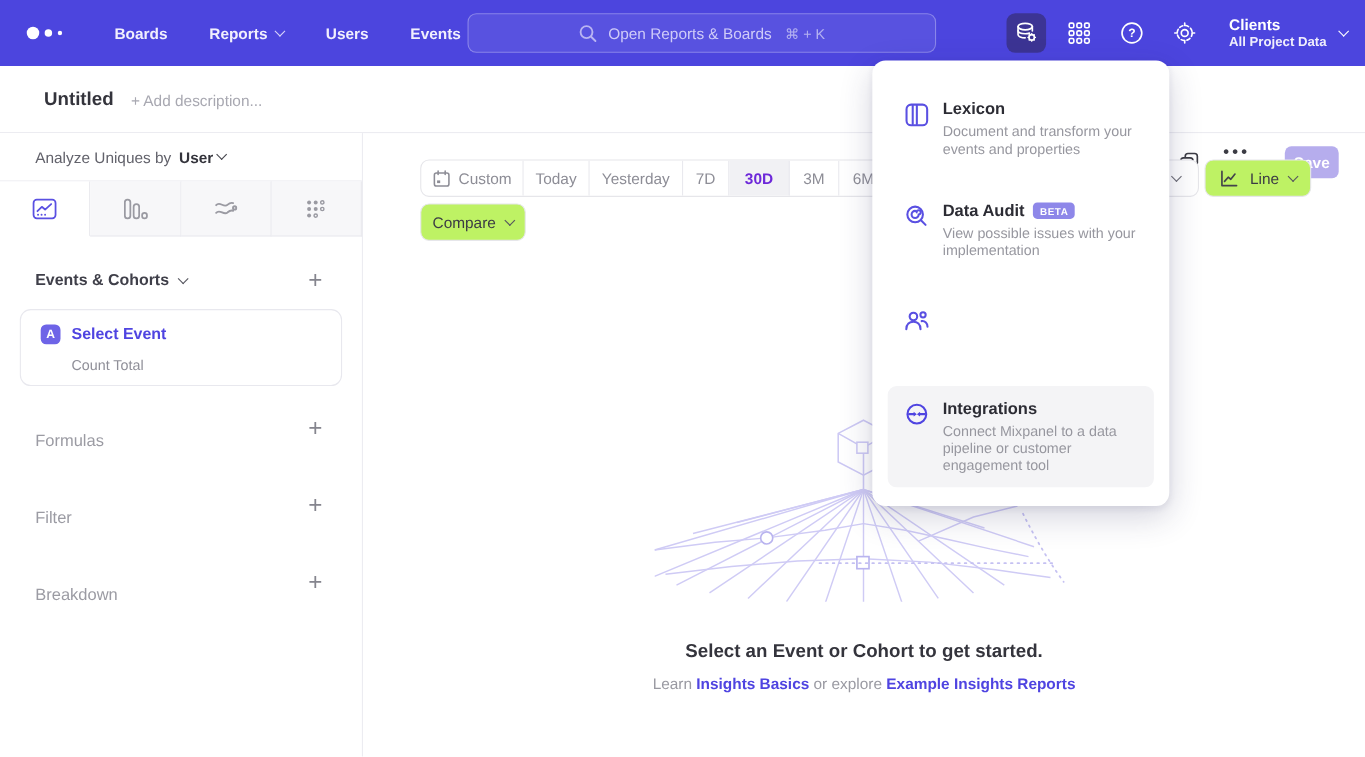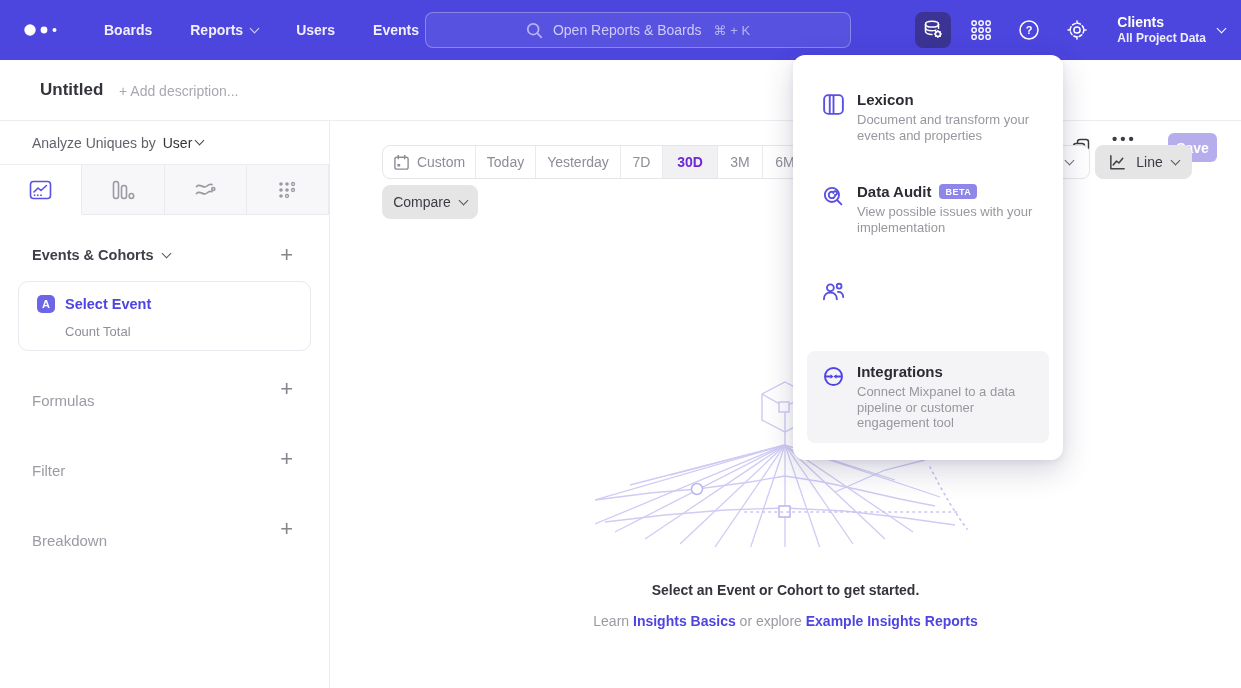--- a/index.html
+++ b/index.html
@@ -32,21 +32,21 @@
   .doc-desc{position:absolute;left:119px;top:23px;font-size:14px;color:#a8a8b1;cursor:text;}
   .hdr-copy{position:absolute;left:1071px;top:77px;cursor:pointer;}
   .hdr-dots{position:absolute;left:1112px;top:70px;color:#3c3c44;font-size:15px;letter-spacing:3px;font-weight:700;cursor:pointer;}
   .save-btn{position:absolute;left:1168px;top:73px;width:49px;height:29px;border:none;border-radius:6px;
     background:#b6aded;color:#fff;font-size:14px;font-weight:600;font-family:inherit;cursor:pointer;}
 
   
   .sidebar{position:absolute;top:121px;left:0;width:330px;bottom:0;background:#fff;border-right:1px solid #ececf1;}
   .analyze-row{position:absolute;top:0;left:0;right:0;height:44px;border-bottom:1px solid #ececf1;
     display:flex;align-items:center;padding-left:32px;gap:7px;font-size:14px;color:#62626b;}
-  .analyze-value{font-weight:400;color:#34343c;display:flex;align-items:center;gap:4px;cursor:pointer;}
+  .analyze-value{font-weight:700;color:#34343c;display:flex;align-items:center;gap:4px;cursor:pointer;}
   .analyze-value .chv{color:#45454d;}
   .tabs{position:absolute;top:44px;left:0;right:0;height:50px;display:flex;}
   .tab{flex:1;display:flex;align-items:center;justify-content:center;background:#f7f7f9;
     border-right:1px solid #e9e9ee;border-bottom:1px solid #e9e9ee;cursor:pointer;}
   .tab.active{background:#fff;border-bottom-color:transparent;}
   .side-row{position:absolute;left:0;right:0;height:24px;display:flex;align-items:center;
     justify-content:space-between;padding:0 36px 0 32px;gap:12px;}
   .side-row .label-strong{font-size:14.5px;font-weight:700;color:#3f3f49;display:flex;align-items:center;gap:9px;cursor:pointer;}
   .side-row .label-strong .chv{color:#55555e;}
   .side-row .label-dim{font-size:15px;font-weight:500;color:#9b9ba3;margin-top:22px;}
@@ -60,30 +60,30 @@
 
   
   .seg-control{position:absolute;left:382px;top:145px;width:708px;height:34px;background:#fff;
     border:1px solid #e6e6ea;border-radius:8px;display:flex;z-index:1;overflow:hidden;}
   .seg{display:flex;align-items:center;justify-content:center;gap:7px;font-size:14px;color:#8d8d96;
     border-right:1px solid #e9e9ee;cursor:pointer;height:100%;}
   .seg.active{background:#f1f1f4;color:#6d28d9;font-weight:700;}
   .seg.filler{flex:1;border-right:none;cursor:default;}
   .seg.tail{width:40px;border-right:none;}
   .seg .chv{color:#6d6d76;}
-  .pill-btn{position:absolute;height:34px;background:#e5e5e5;border:1px solid #e6e6ea;border-radius:8px;
+  .pill-btn{position:absolute;height:34px;background:#bef264;border:1px solid #e6e6ea;border-radius:8px;
     display:flex;align-items:center;justify-content:center;gap:9px;font-size:14px;font-weight:500;color:#3b3b44;cursor:pointer;z-index:1;}
   .pill-btn .chv{color:#55555e;}
   .compare-btn{left:382px;top:185px;width:96px;}
   .line-btn{left:1095px;top:145px;width:97px;}
 
   
   .wireframe{position:absolute;left:595px;top:372px;z-index:0;}
   .empty-heading{position:absolute;left:330px;right:0;top:582px;text-align:center;
-    font-size:14px;font-weight:700;color:#34343c;z-index:1;}
+    font-size:17px;font-weight:700;color:#34343c;z-index:1;}
   .empty-sub{position:absolute;left:330px;right:0;top:613px;text-align:center;font-size:14px;color:#9a9aa2;z-index:1;}
   .empty-sub .lnk{color:#4f44e1;font-weight:600;cursor:pointer;}
 
   
   .menu{position:absolute;left:793px;top:55px;width:270px;height:405px;background:#fff;border-radius:12px;
     box-shadow:0 10px 30px rgba(40,40,90,0.20),0 2px 6px rgba(40,40,90,0.08);z-index:30;}
   .menu-item{position:absolute;left:14px;right:14px;display:flex;gap:10px;padding:12px 6px 12px 14px;border-radius:8px;cursor:pointer;}
   .menu-item.hover{background:#f4f4f6;}
   .mi-icon{width:26px;flex:none;padding-top:1px;}
   .mi-text{display:flex;flex-direction:column;width:184px;}

